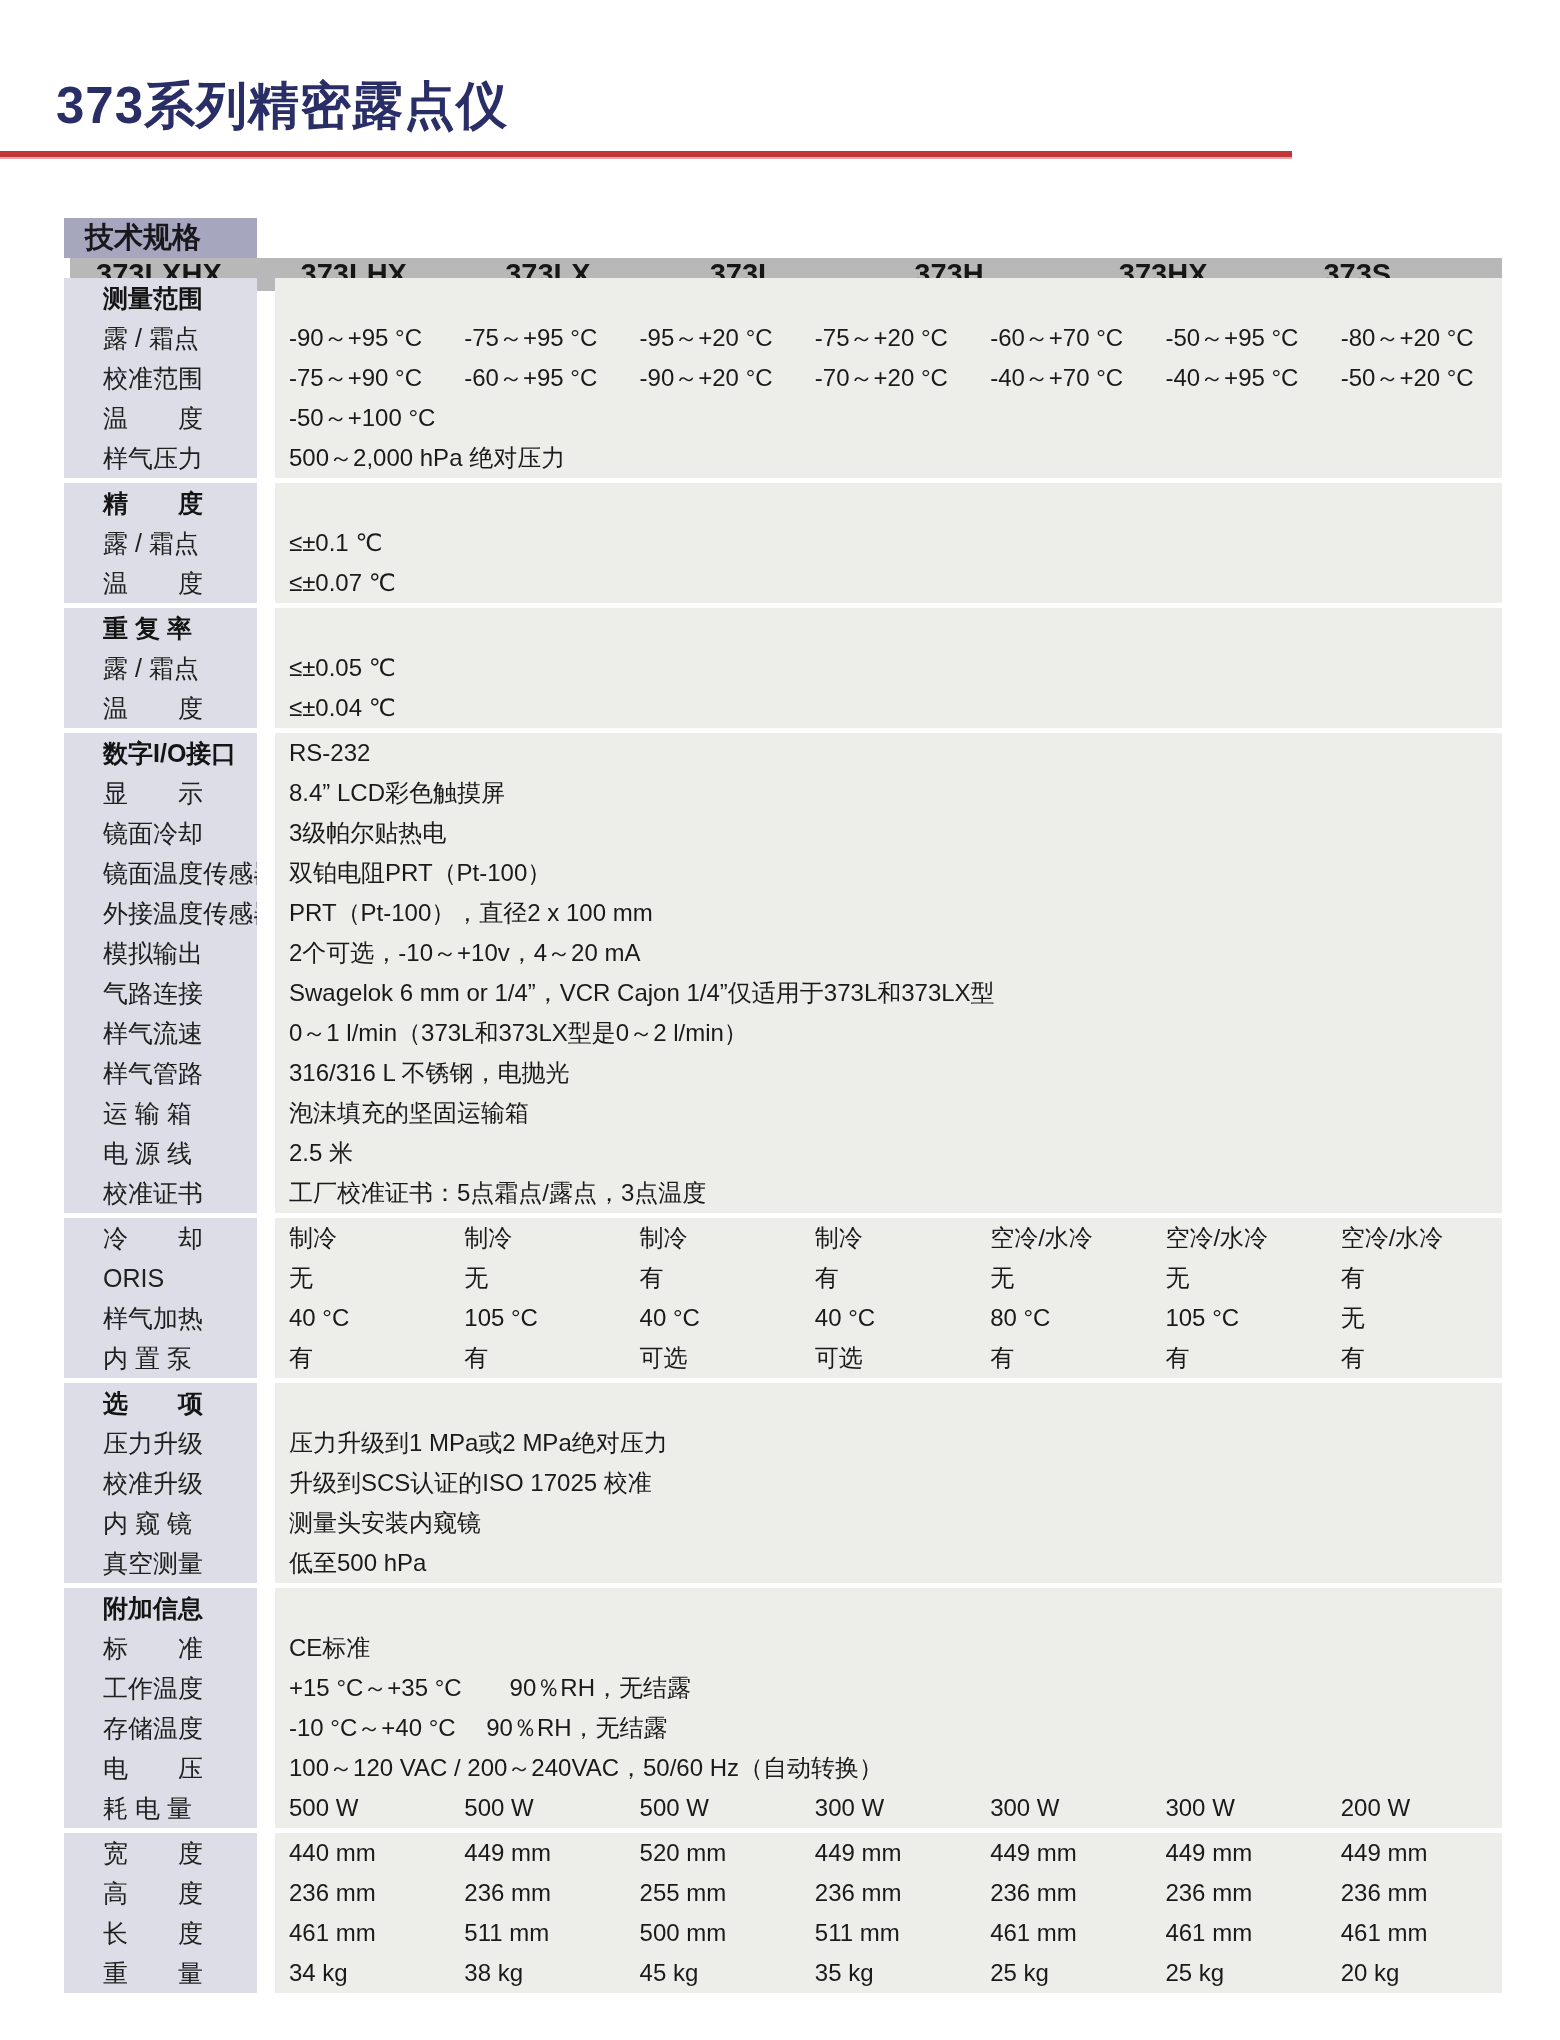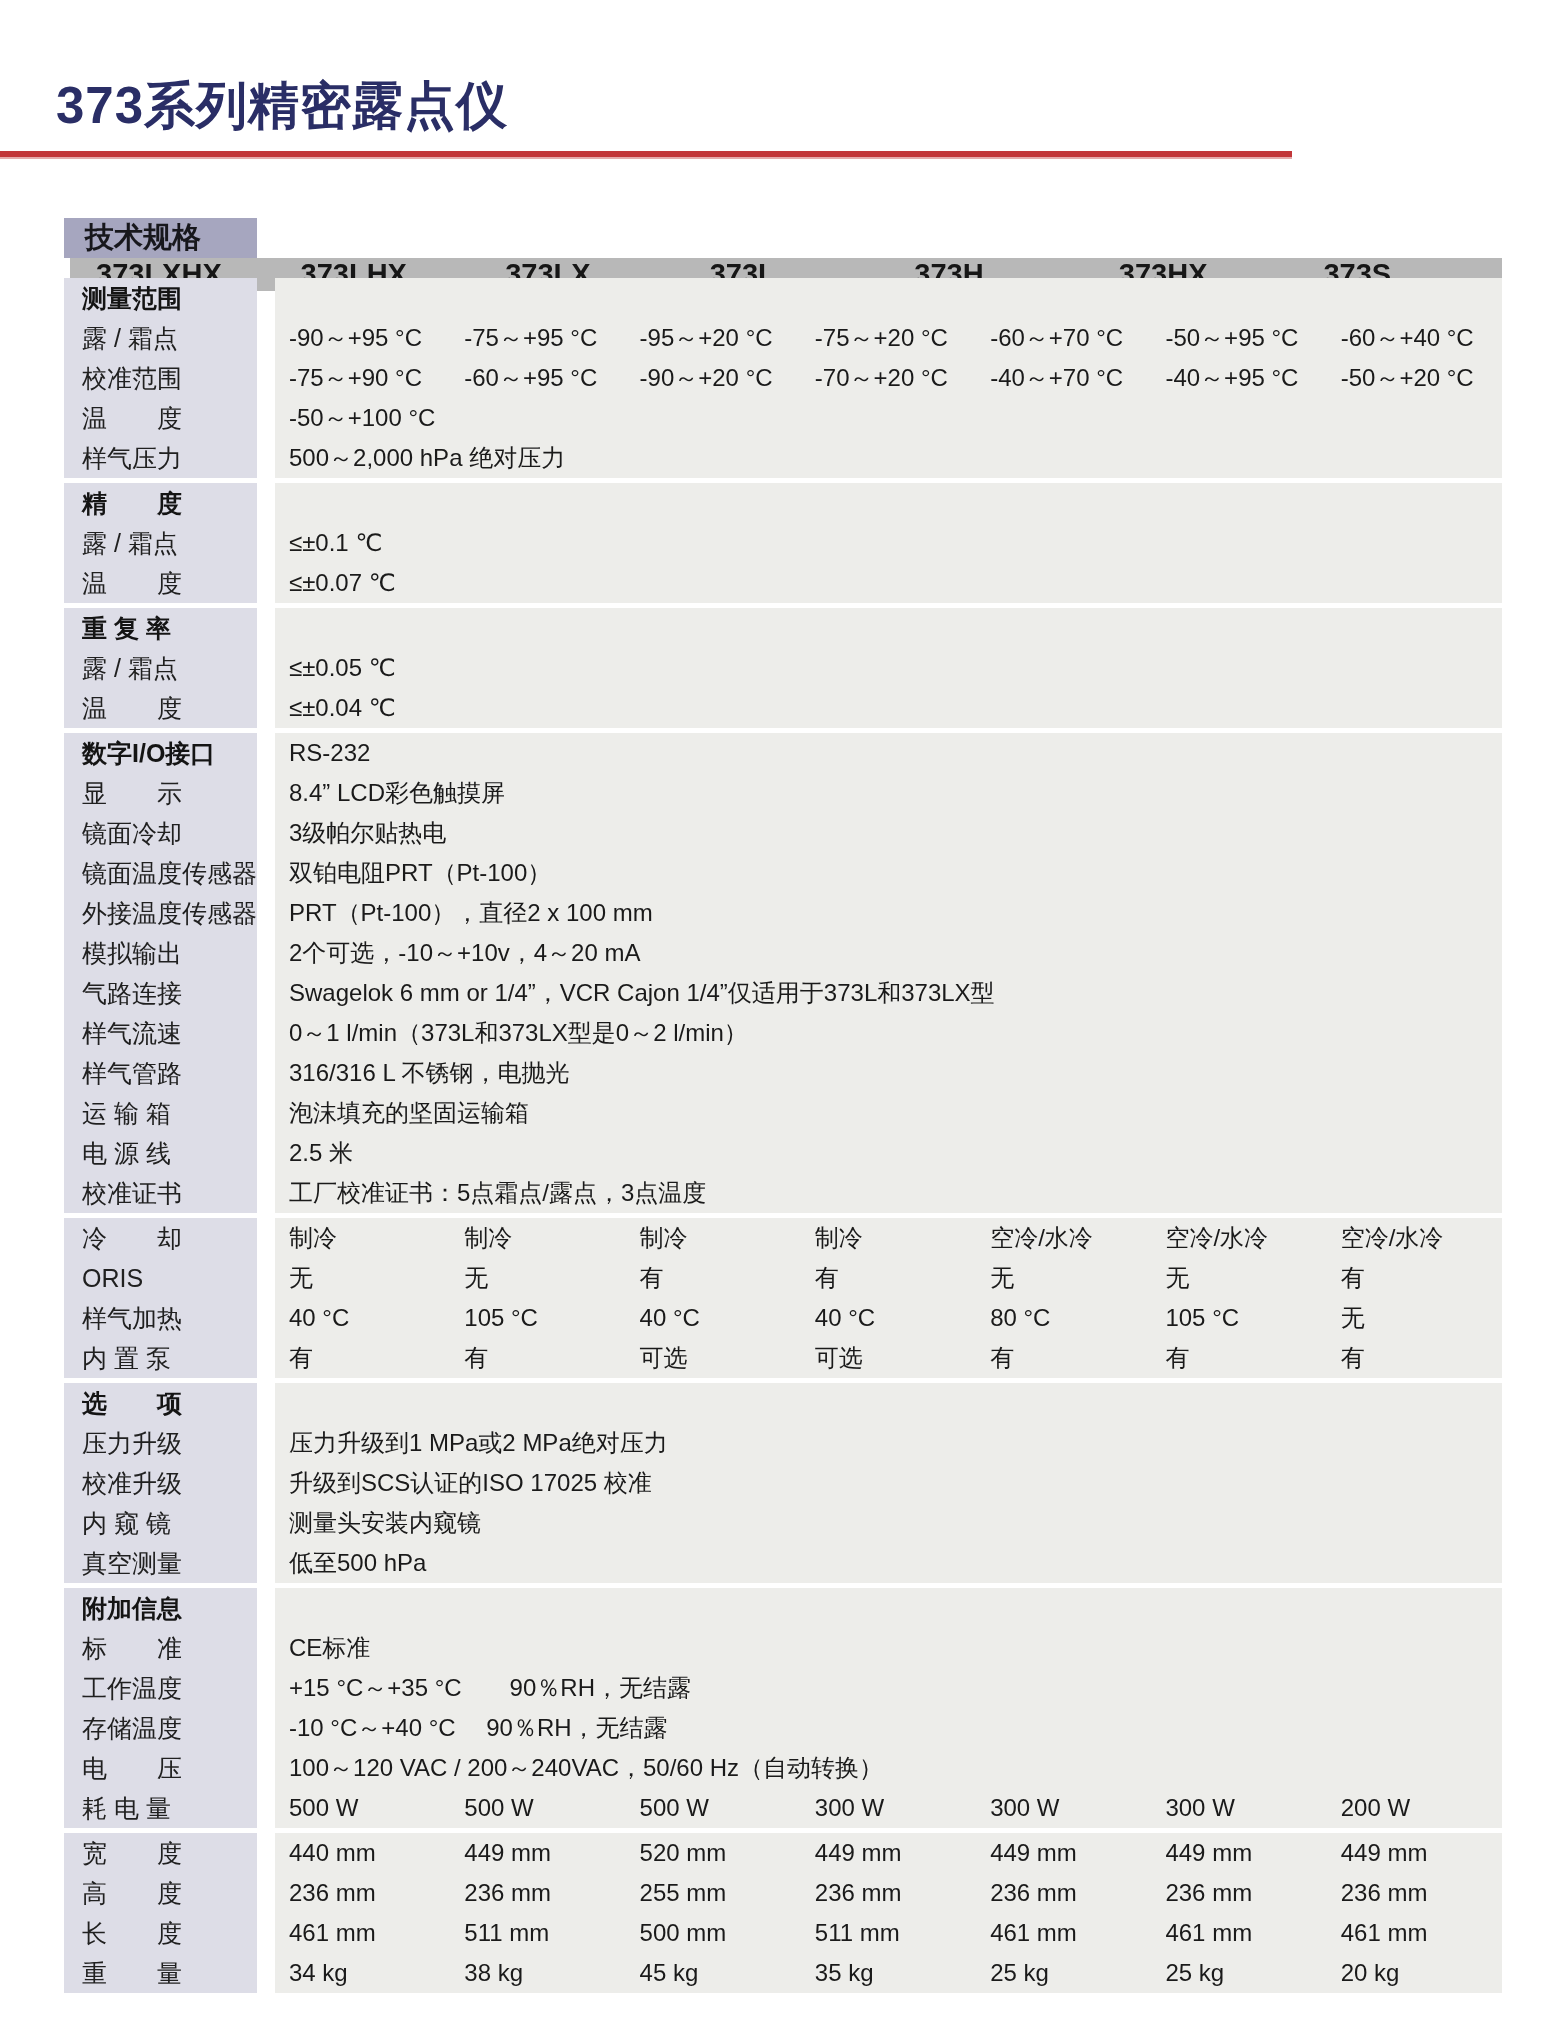--- a/index.html
+++ b/index.html
@@ -23,21 +23,21 @@
   }
   .hdr-models{
     flex:1;margin-left:6px;background:#b8b8b8;display:grid;
     grid-template-columns:repeat(7,1fr);align-items:center;
   }
   .hdr-model{padding-left:26px;font-size:29px;font-weight:bold;color:#161616;white-space:nowrap;}
   .group{display:flex;margin-bottom:5px;}
   .g-labels{width:193px;flex:none;background:#ddd d e7;background:#dddde7;box-sizing:border-box;}
   .g-body{flex:1;margin-left:18px;background:#ededea;}
   .lab{
-    height:40px;line-height:40px;padding-left:18px;font-size:25px;color:#202020;
+    height:40px;line-height:40px;padding-left:39px;font-size:25px;color:#202020;
     white-space:nowrap;overflow:hidden;
   }
   .lab.bold{font-weight:bold;color:#141414;}
   .brow{height:40px;display:grid;grid-template-columns:repeat(7,1fr);align-items:center;}
   .brow.span1{grid-template-columns:1fr;}
   .cell{padding-left:14px;font-size:24px;color:#1a1a1a;white-space:nowrap;overflow:visible;line-height:40px;}
 </style>
 </head>
 <body>
 
@@ -74,21 +74,21 @@
             <div class="brow span1">
               <div class="cell"></div>
             </div>
             <div class="brow">
               <div class="cell">-90～+95 °C</div>
               <div class="cell">-75～+95 °C</div>
               <div class="cell">-95～+20 °C</div>
               <div class="cell">-75～+20 °C</div>
               <div class="cell">-60～+70 °C</div>
               <div class="cell">-50～+95 °C</div>
-              <div class="cell">-60～+40 °C</div>
+              <div class="cell">-80～+20 °C</div>
             </div>
             <div class="brow">
               <div class="cell">-75～+90 °C</div>
               <div class="cell">-60～+95 °C</div>
               <div class="cell">-90～+20 °C</div>
               <div class="cell">-70～+20 °C</div>
               <div class="cell">-40～+70 °C</div>
               <div class="cell">-40～+95 °C</div>
               <div class="cell">-50～+20 °C</div>
             </div>

